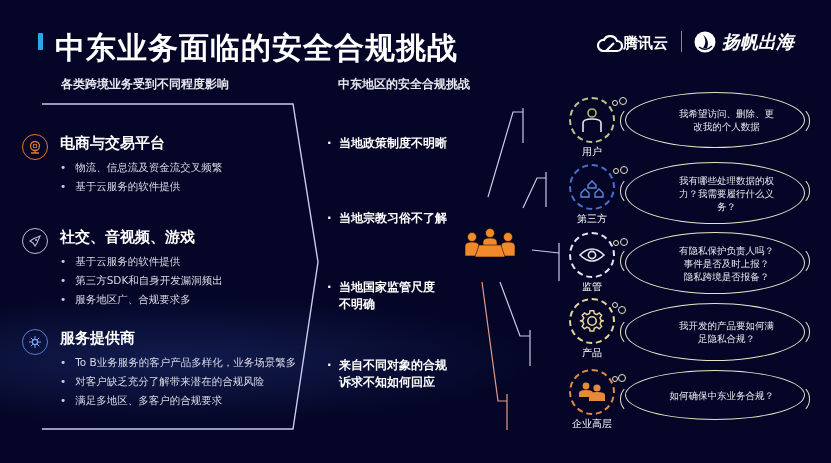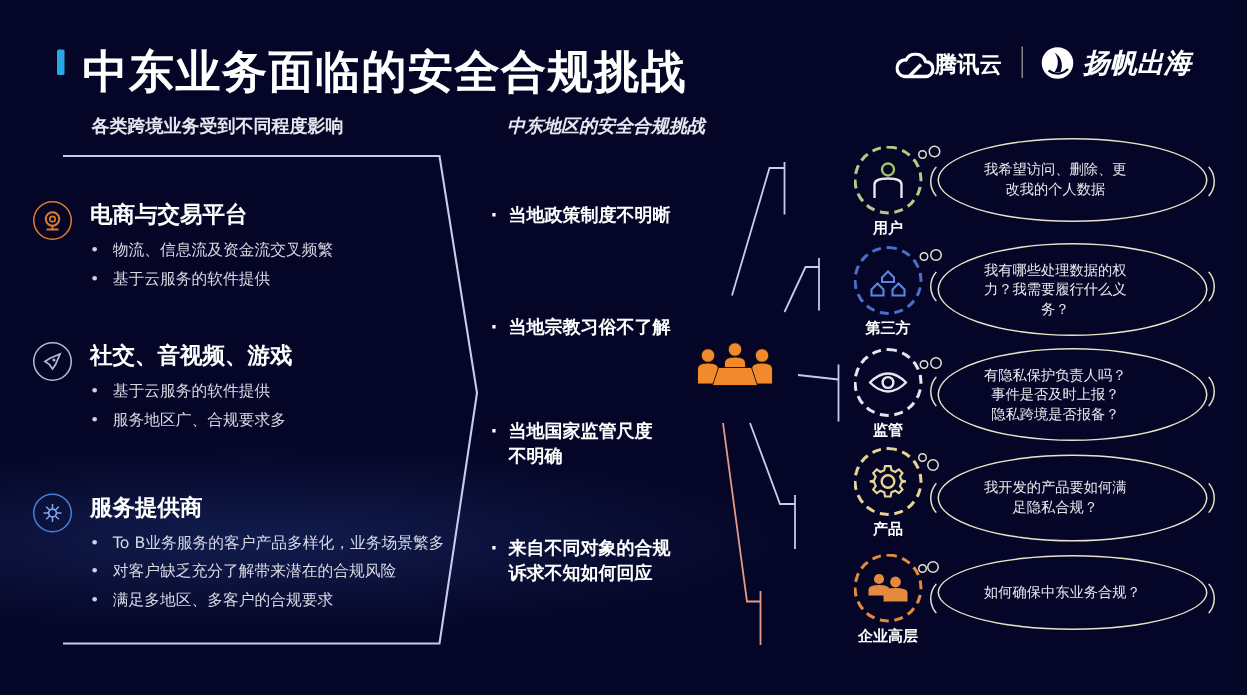--- a/index.html
+++ b/index.html
@@ -13,38 +13,38 @@
     }
     .abs { position: absolute; }
     .title-bar { left: 38px; top: 33px; width: 5px; height: 17px; background: #2aa7e6; border-radius: 1px; }
     .title { left: 55px; top: 28px; font-size: 30px; font-weight: bold; color: #ffffff; letter-spacing: 1px; }
     .logo-tc { left: 597px; top: 34px; display: flex; align-items: center; gap: 0; }
     .logo-tc span { font-size: 15px; font-weight: bold; color: #fff; }
     .logo-sep { left: 681px; top: 31px; width: 1px; height: 21px; background: #888; }
     .logo-yf { left: 694px; top: 30px; display: flex; align-items: center; gap: 6px; }
     .logo-yf span { font-size: 18px; font-weight: bold; font-style: italic; color: #fff; }
     .sub-left { left: 61px; top: 76px; font-size: 12px; font-weight: bold; color: #e6e6ee; }
-    .sub-mid { left: 338px; top: 76px; font-size: 12px; font-weight: bold; color: #e6e6ee; font-style: italic; }
+    .sub-mid { left: 338px; top: 76px; font-size: 12px; font-weight: bold; color: #e6e6ee; }
 
     .cat { position: absolute; left: 22px; }
     .cat-icon { position: absolute; left: 0; top: 0; width: 26px; height: 26px; border-radius: 50%; border: 1.5px solid; display: flex; align-items: center; justify-content: center; }
     .cat-title { position: absolute; left: 38px; top: 0px; font-size: 15px; font-weight: bold; color: #fff; white-space: nowrap; }
     .cat-items { position: absolute; left: 38px; top: 24px; list-style: none; }
     .cat-items li { font-size: 10.5px; color: #d8d8e4; line-height: 19px; white-space: nowrap; }
     .cat-items li::before { content: "•"; margin-right: 9px; color: #cfcfe0; }
 
     .ch { position: absolute; left: 327px; font-size: 12px; font-weight: bold; color: #fff; line-height: 17px; }
     .ch .dot { display: inline-block; width: 12px; }
 
     .actor { position: absolute; left: 569px; width: 46px; }
     .actor-circle { width: 46px; height: 46px; border-radius: 50%; border: 2px dashed; display: flex; align-items: center; justify-content: center; }
-    .actor-label { margin-top: 2px; text-align: center; font-size: 10px; font-weight: bold; color: #fff; white-space: nowrap; margin-left: -10px; margin-right: -10px; }
+    .actor-label { margin-top: 2px; text-align: center; font-size: 10px; font-weight: normal; color: #fff; white-space: nowrap; margin-left: -10px; margin-right: -10px; }
     .bubble-dots { position: absolute; }
     .bubble-dots i { position: absolute; border: 1.2px solid #e8e3c8; border-radius: 50%; }
-    .bubble { position: absolute; left: 625px; width: 180px; height: 56px; border: 1.6px solid #e8e3c8; border-radius: 50% / 50%; display: flex; align-items: center; justify-content: flex-start; text-align: center; font-size: 9.5px; color: #e8e8ee; line-height: 13px; padding: 0 30px; }
+    .bubble { position: absolute; left: 625px; width: 180px; height: 56px; border: 1.6px solid #e8e3c8; border-radius: 50% / 50%; display: flex; align-items: center; justify-content: flex-end; text-align: center; font-size: 9.5px; color: #e8e8ee; line-height: 13px; padding: 0 30px; }
     .bubble::before, .bubble::after { content: ""; position: absolute; border: 1.6px solid #e8e3c8; border-radius: 50%; background: transparent; }
     .bubble::before { left: -6px; top: 14px; width: 24px; height: 26px; border-right: none; border-top-color: transparent; border-bottom-color: transparent; }
     .bubble::after { right: -6px; top: 14px; width: 24px; height: 26px; border-left: none; border-top-color: transparent; border-bottom-color: transparent; }
   </style>
 </head>
 <body>
 
 <div class="abs title-bar"></div>
 <div class="abs title">中东业务面临的安全合规挑战</div>
 
@@ -90,20 +90,21 @@
 <div class="cat" style="top:228px;">
   <div class="cat-icon" style="border-color:#b9bcd6;">
     <svg width="14" height="14" viewBox="0 0 14 14">
       <path d="M12 2 L5 5 L2 7 L5 9 L7 12 L9 9 Z" fill="none" stroke="#b9bcd6" stroke-width="1.1"></path>
       <circle cx="8" cy="6" r="1" fill="#b9bcd6"></circle>
     </svg>
   </div>
   <div class="cat-title">社交、音视频、游戏</div>
   <ul class="cat-items">
     <li>基于云服务的软件提供</li>
+    <li>第三方SDK和自身开发漏洞频出</li>
     <li>服务地区广、合规要求多</li>
   </ul>
 </div>
 
 <div class="cat" style="top:329px;">
   <div class="cat-icon" style="border-color:#4d7fd6;">
     <svg width="14" height="14" viewBox="0 0 14 14">
       <circle cx="7" cy="7" r="2.6" fill="none" stroke="#7fa6ee" stroke-width="1.1"></circle>
       <path d="M7 1 V4.4 M7 9.6 V13 M1 7 H4.4 M9.6 7 H13 M2.8 2.8 L5.2 5.2 M8.8 8.8 L11.2 11.2 M11.2 2.8 L8.8 5.2 M5.2 8.8 L2.8 11.2" stroke="#7fa6ee" stroke-width="1"></path>
     </svg>

